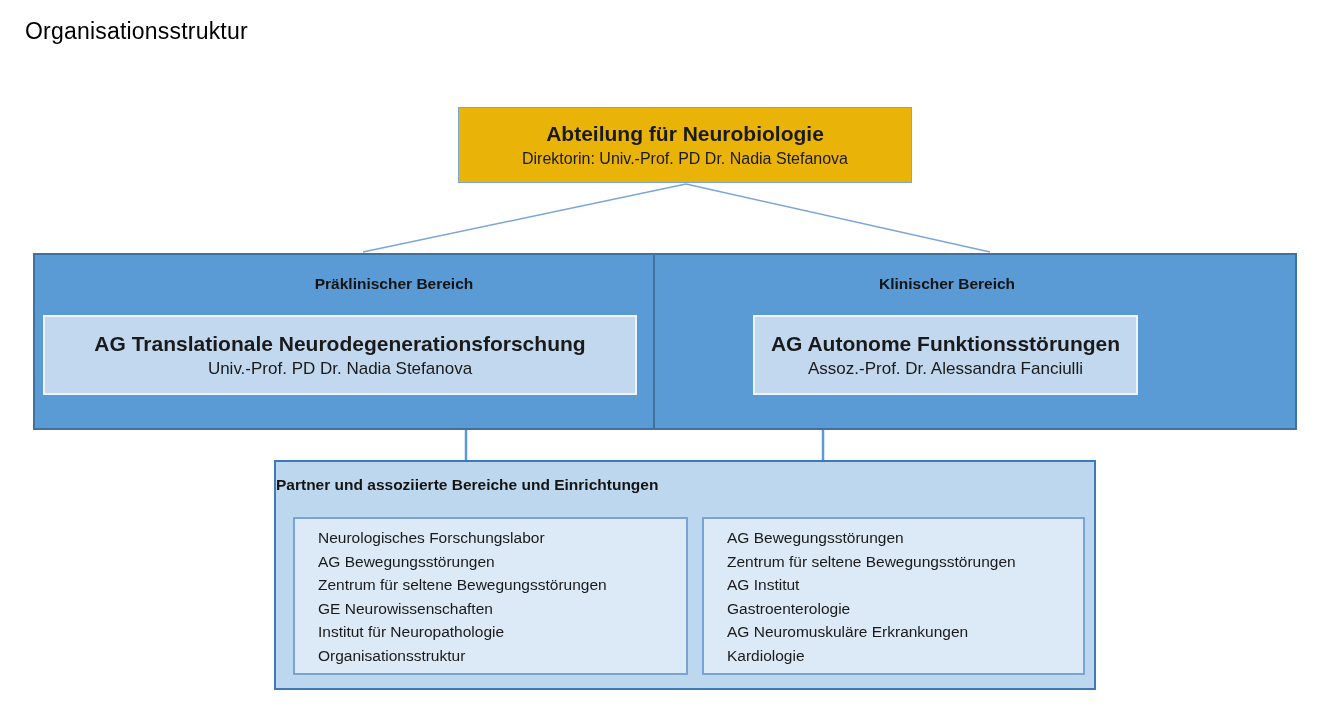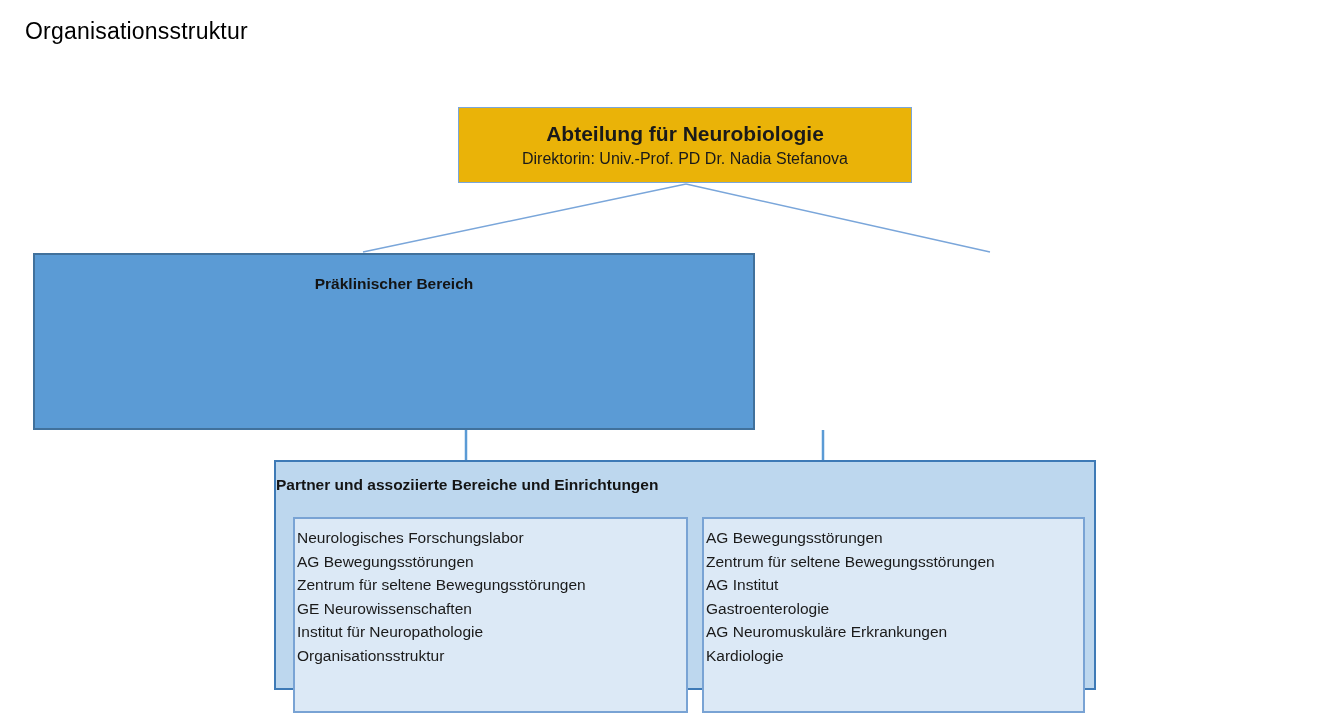--- a/index.html
+++ b/index.html
@@ -95,25 +95,25 @@
   .partner-header {
     text-align: left;
     font-weight: bold;
     font-size: 15.5px;
     margin-top: 14px;
     color: #141414;
   }
   .list-box {
     position: absolute;
     top: 55px;
-    height: 196px;
+    height: 158px;
     box-sizing: border-box;
     background: #dce9f6;
     border: 2px solid #79a3d4;
-    padding: 7px 6px 0 2px;
+    padding: 7px 6px 0 23px;
     font-size: 15.5px;
     line-height: 23.5px;
   }
   .list-box.left  { left: 17px;  width: 395px; }
   .list-box.right { left: 426px; width: 383px; }
   .list-item { white-space: nowrap; }
 </style>
 </head>
 <body>
 
@@ -128,22 +128,33 @@
     <line x1="823" y1="430" x2="823" y2="461" stroke="#5b9bd5" stroke-width="2.5"></line>
   </svg>
 
   <div class="root-box">
     <div class="root-title">Abteilung für Neurobiologie</div>
     <div class="root-subtitle">Direktorin: Univ.-Prof. PD Dr. Nadia Stefanova</div>
   </div>
 
   <div class="branch left">
     <div class="branch-header">Präklinischer Bereich</div>
+    <div class="ag-box">
+      <div class="ag-title">AG Translationale Neurodegenerationsforschung</div>
+      <div class="ag-lead">Univ.-Prof. PD Dr. Nadia Stefanova</div>
+    </div>
   </div>
 
+  <div class="branch right">
+    <div class="branch-header">Klinischer Bereich</div>
+    <div class="ag-box">
+      <div class="ag-title">AG Autonome Funktionsstörungen</div>
+      <div class="ag-lead">Assoz.-Prof. Dr. Alessandra Fanciulli</div>
+    </div>
+  </div>
 
   <div class="partner-box">
     <div class="partner-header">Partner und assoziierte Bereiche und Einrichtungen</div>
 
     <div class="list-box left">
       <div class="list-item">Neurologisches Forschungslabor</div>
       <div class="list-item">AG Bewegungsstörungen</div>
       <div class="list-item">Zentrum für seltene Bewegungsstörungen</div>
       <div class="list-item">GE Neurowissenschaften</div>
       <div class="list-item">Institut für Neuropathologie</div>

